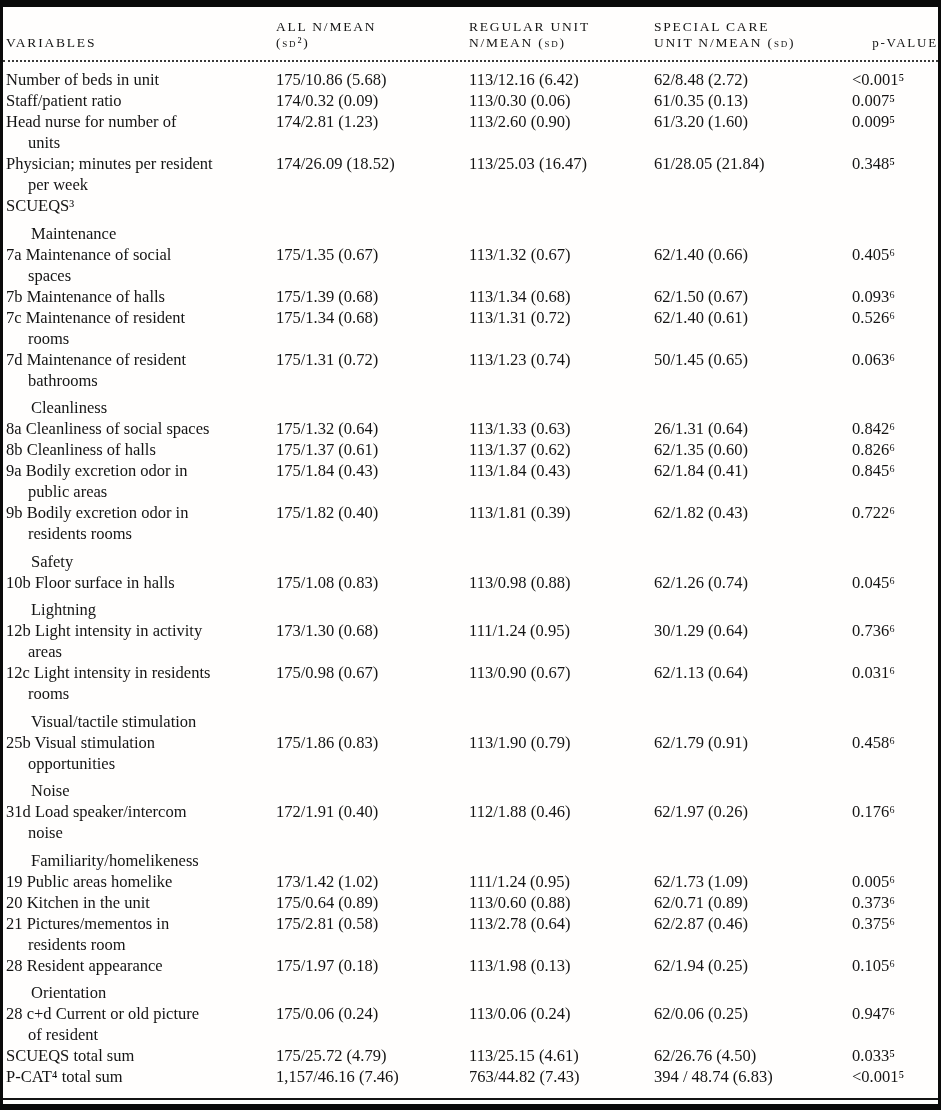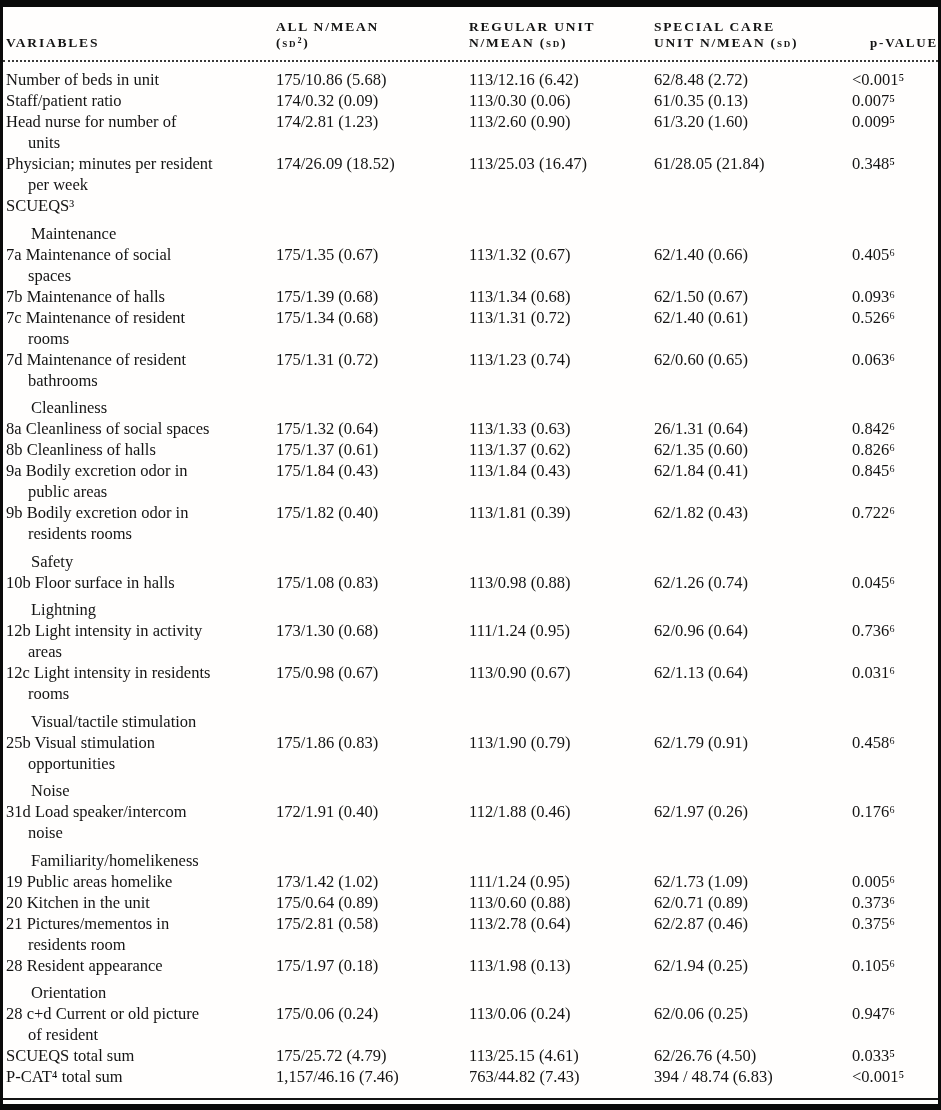--- a/index.html
+++ b/index.html
@@ -12,21 +12,21 @@
     border-bottom: 6px solid #0a0a0a;
     padding-bottom: 4px;
     display: flex; flex-direction: column;
     overflow: hidden;
     font-family: "Liberation Serif", "DejaVu Serif", serif;
     color: #141414;
   }
   .content { flex: 1; display: flex; flex-direction: column; border-bottom: 2px solid #141414; overflow: hidden; }
   .grid { display: grid; grid-template-columns: 270px 193px 185px 190px auto; padding-left: 3px; }
   .header { align-items: end; padding: 12px 0 9px 3px; border-bottom: 2px dotted #3a3a3a; }
-  .hcell { font-size: 13.5px; line-height: 16px; letter-spacing: 1.8px; font-variant: small-caps; font-weight: 700; }
+  .hcell { font-size: 13.5px; line-height: 16px; letter-spacing: 1.8px; font-variant: small-caps; font-weight: 400; }
   .hcell.plain { font-variant: normal; font-size: 13px; text-align: right; }
   .rows { padding-top: 7px; }
   .row { margin: 0; }
   .row.gap { margin-top: 6.5px; padding-left: 28px; }
   .cell { font-size: 16.5px; line-height: 21px; }
   .label { white-space: pre-line; padding-left: 22px; text-indent: -22px; }
   .c-p { padding-left: 8px; }
 </style>
 </head>
 <body>
@@ -121,21 +121,21 @@
         <div class="cell c-all">175/1.34 (0.68)</div>
         <div class="cell c-reg">113/1.31 (0.72)</div>
         <div class="cell c-spec">62/1.40 (0.61)</div>
         <div class="cell c-p">0.526⁶</div>
       </div>
         <div class="grid row">
         <div class="cell label">7d Maintenance of resident
 bathrooms</div>
         <div class="cell c-all">175/1.31 (0.72)</div>
         <div class="cell c-reg">113/1.23 (0.74)</div>
-        <div class="cell c-spec">62/0.60 (0.65)</div>
+        <div class="cell c-spec">50/1.45 (0.65)</div>
         <div class="cell c-p">0.063⁶</div>
       </div>
         <div class="grid row section gap">
         <div class="cell label">Cleanliness</div>
         <div class="cell c-all"></div>
         <div class="cell c-reg"></div>
         <div class="cell c-spec"></div>
         <div class="cell c-p"></div>
       </div>
         <div class="grid row">
@@ -187,21 +187,21 @@
         <div class="cell c-all"></div>
         <div class="cell c-reg"></div>
         <div class="cell c-spec"></div>
         <div class="cell c-p"></div>
       </div>
         <div class="grid row">
         <div class="cell label">12b Light intensity in activity
 areas</div>
         <div class="cell c-all">173/1.30 (0.68)</div>
         <div class="cell c-reg">111/1.24 (0.95)</div>
-        <div class="cell c-spec">62/0.96 (0.64)</div>
+        <div class="cell c-spec">30/1.29 (0.64)</div>
         <div class="cell c-p">0.736⁶</div>
       </div>
         <div class="grid row">
         <div class="cell label">12c Light intensity in residents
 rooms</div>
         <div class="cell c-all">175/0.98 (0.67)</div>
         <div class="cell c-reg">113/0.90 (0.67)</div>
         <div class="cell c-spec">62/1.13 (0.64)</div>
         <div class="cell c-p">0.031⁶</div>
       </div>

